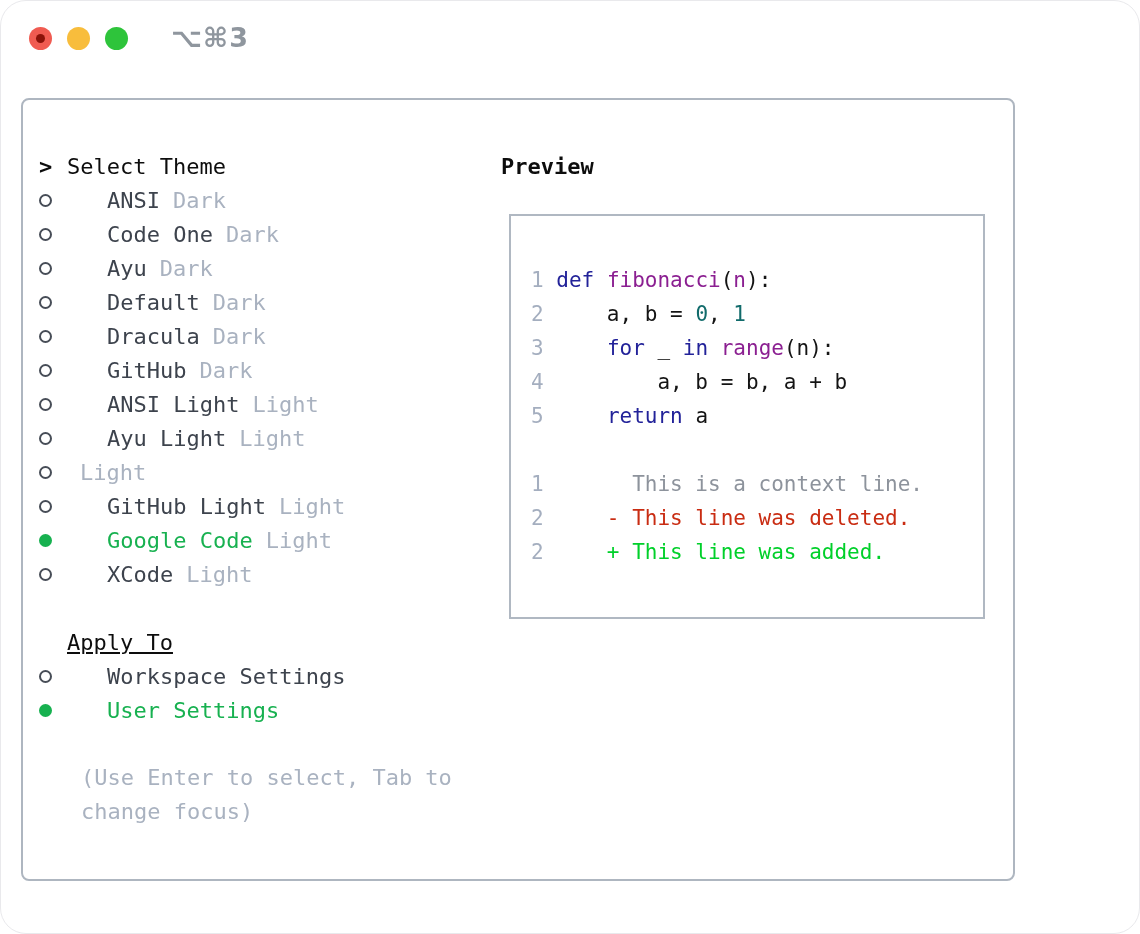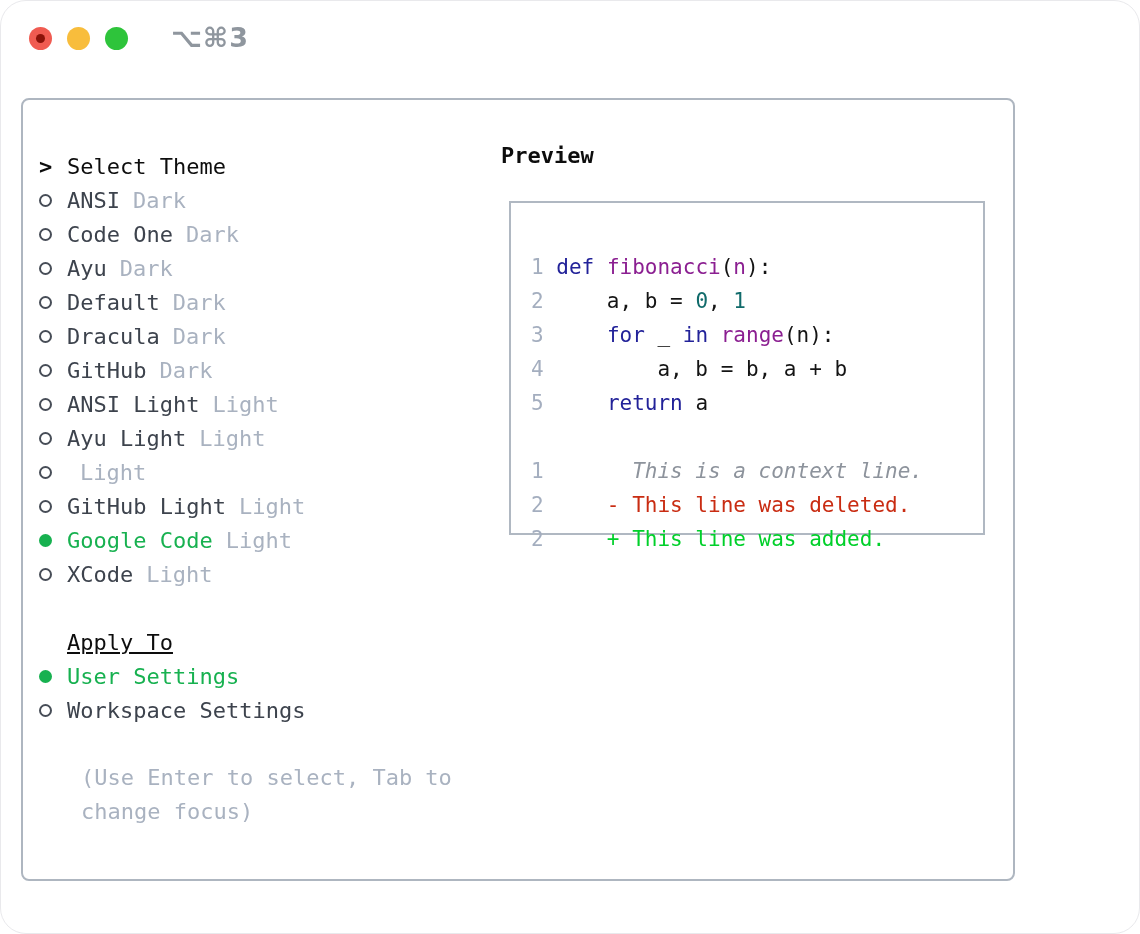--- a/index.html
+++ b/index.html
@@ -26,38 +26,38 @@
   
   .panel{position:absolute;left:20px;top:97px;width:994px;height:783px;
          border:2px solid var(--border);border-radius:8px;background:#fff;}
   
   .leftcol{position:absolute;left:16px;top:49px;font-size:22px;}
   .row{height:34px;display:flex;align-items:center;}
   .prefix{width:13px;margin-right:15px;font-weight:bold;color:var(--black);}
   .hdr{font-weight:normal;color:var(--black);}
   .bullet{width:13px;height:13px;border-radius:50%;border:2px solid #474d57;margin-right:15px;flex:none;}
   .bullet.filled{background:var(--accent);border-color:var(--accent);}
-  .tname{color:var(--textdark);}
+  .tname{color:var(--textdark);margin-left:40px;}
   .row.selected .tname{color:var(--accent);}
   .tvar{color:var(--muted);margin-left:13px;}
   .apply{margin-top:34px;}
   .apply-hdr{height:34px;display:flex;align-items:center;padding-left:28px;color:var(--black);text-decoration:underline;}
   .hint{margin-top:34px;width:452px;line-height:34px;color:var(--muted);margin-left:42px;}
   
-  .pv-label{position:absolute;left:478px;top:38px;height:34px;display:flex;align-items:center;
+  .pv-label{position:absolute;left:478px;top:49px;height:34px;display:flex;align-items:center;
             font-size:22px;font-weight:bold;color:var(--black);}
-  .pv-box{position:absolute;left:486px;top:101px;width:476px;height:334px;border:2px solid #b0b8c2;background:#fff;}
+  .pv-box{position:absolute;left:486px;top:114px;width:476px;height:405px;border:2px solid #b0b8c2;background:#fff;}
   .pv-code{padding:47px 0 0 20px;font-size:21px;line-height:34px;white-space:pre;}
   .cline{height:34px;}
   .tok-ln{color:var(--ln);}
   .tok-kw{color:var(--kw);}
   .tok-fn{color:var(--fn);}
   .tok-num{color:var(--num);}
   .tok-pl{color:var(--pl);}
-  .tok-ctx{color:var(--ctx);font-style:italic;}
+  .tok-ctx{color:var(--ctx);}
   .tok-del{color:var(--del);}
   .tok-add{color:var(--add);}
 </style>
 </head>
 <body>
 
 <div class="window">
 
   <div class="titlebar">
     <div class="lights">
@@ -134,27 +134,27 @@
           <div class="row">
             <span class="bullet"></span>
             <span class="tname">XCode</span>
             <span class="tvar">Light</span>
           </div>
         </div>
 
       <div class="apply">
         <div class="apply-hdr">Apply To</div>
         <div id="apply-list">
+            <div class="row">
+              <span class="bullet"></span>
+              <span class="tname">Workspace Settings</span>
+            </div>
             <div class="row selected">
               <span class="bullet filled"></span>
               <span class="tname">User Settings</span>
-            </div>
-            <div class="row">
-              <span class="bullet"></span>
-              <span class="tname">Workspace Settings</span>
             </div>
           </div>
       </div>
 
       <div class="hint">(Use Enter to select, Tab to change focus)</div>
     </div>
 
     <div class="pv-label">Preview</div>
 
     <div class="pv-box">

